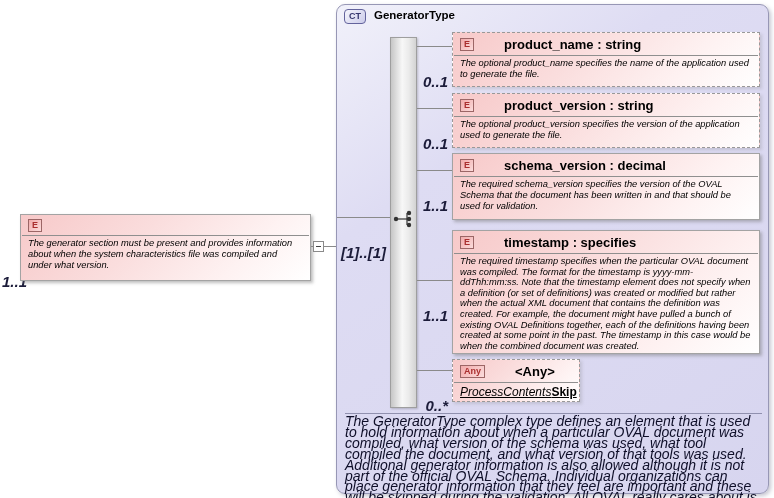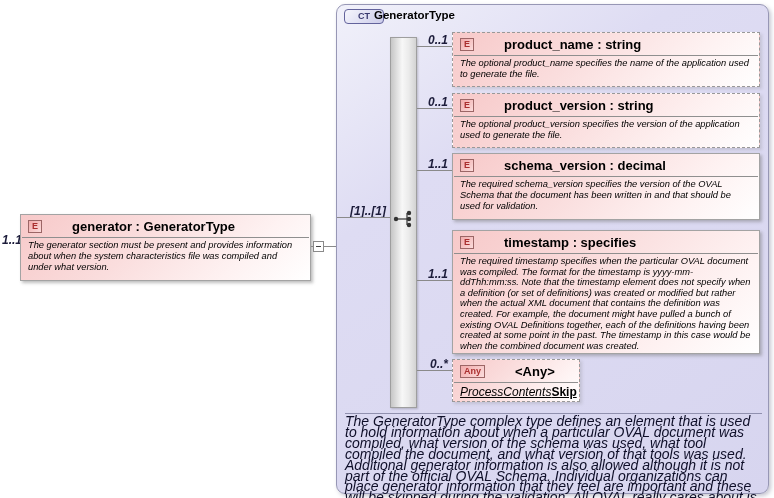--- a/index.html
+++ b/index.html
@@ -17,31 +17,31 @@
   .box-title{font-weight:bold;font-size:13px;color:#000;white-space:nowrap;margin-left:24px;}
   .box-sep{height:0;border-top:1px solid #8f8f8f;margin:1px 1px 0 1px;}
   .box-ann{padding:2px 8px 3px 7px;font-size:9.3px;font-style:italic;line-height:11px;color:#000;}
 
   
   .ct-container{position:absolute;left:336px;top:4px;width:433px;height:490px;box-sizing:border-box;
     background:linear-gradient(145deg,#f1f1fa 0%,#dedcf3 30%,#d7d5ef 100%);
     border:1px solid #9797b5;border-radius:9px;box-shadow:2px 2px 4px rgba(90,90,120,0.35);}
   .ct-badge{position:absolute;left:344px;top:9px;font-size:9px;font-weight:bold;color:#38386f;
     background:linear-gradient(135deg,#f5f5fc,#ccccea);border:1px solid #63639c;border-radius:4px;
-    padding:1px 13px;line-height:11px;}
+    padding:1px 4px;line-height:11px;}
   .ct-title{position:absolute;left:374px;top:9px;font-weight:bold;font-size:11.5px;color:#000;}
 
   
   .seq-bar{position:absolute;left:390px;top:37px;width:27px;height:371px;box-sizing:border-box;
     background:linear-gradient(to right,#c6c6c6 0%,#f7f7f7 45%,#ebebeb 70%,#d3d3d3 100%);
     border:1px solid #9e9e9e;box-shadow:1px 1px 2px rgba(0,0,0,0.2);}
   .seq-icon{position:absolute;left:392px;top:209px;}
 
   .hline{position:absolute;height:1px;background:#8a8a8a;}
-  .card{position:absolute;font-size:12px;font-weight:bold;font-style:italic;color:#1c1c3a;white-space:nowrap;}
+  .card{position:absolute;font-size:15px;font-weight:bold;font-style:italic;color:#1c1c3a;white-space:nowrap;margin-top:40px;}
 
   .toggle{position:absolute;left:313px;top:241px;width:11px;height:11px;box-sizing:border-box;
     background:#ffffff;border:1px solid #8a8a8a;display:flex;align-items:center;justify-content:center;cursor:pointer;}
   .toggle-minus{width:5px;height:1px;background:#444;}
 
   
   .pc-row{display:flex;align-items:center;padding:2px 17px 2px 7px;font-size:12px;color:#000;text-decoration:underline;}
   .pc-label{font-style:italic;}
   .pc-value{font-weight:bold;margin-left:auto;text-align:right;}
 
@@ -52,21 +52,20 @@
 </head>
 <body>
 
 <div class="canvas">
 
   <div class="card" style="left:2px;top:233px;">1..1</div>
 
   <div class="xsd-box" style="left:20px;top:214px;width:291px;height:67px;">
     <div class="box-header">
       <span class="badge">E</span>
-      <span class="box-title">generator : GeneratorType</span>
     </div>
     <div class="box-sep"></div>
     <div class="box-ann">The generator section must be present and provides information about when the system characteristics file was compiled and under what version.</div>
   </div>
 
   <div class="hline" style="left:311px;top:246px;width:25px;"></div>
   <div class="toggle">
     <div class="toggle-minus"></div>
   </div>
 

